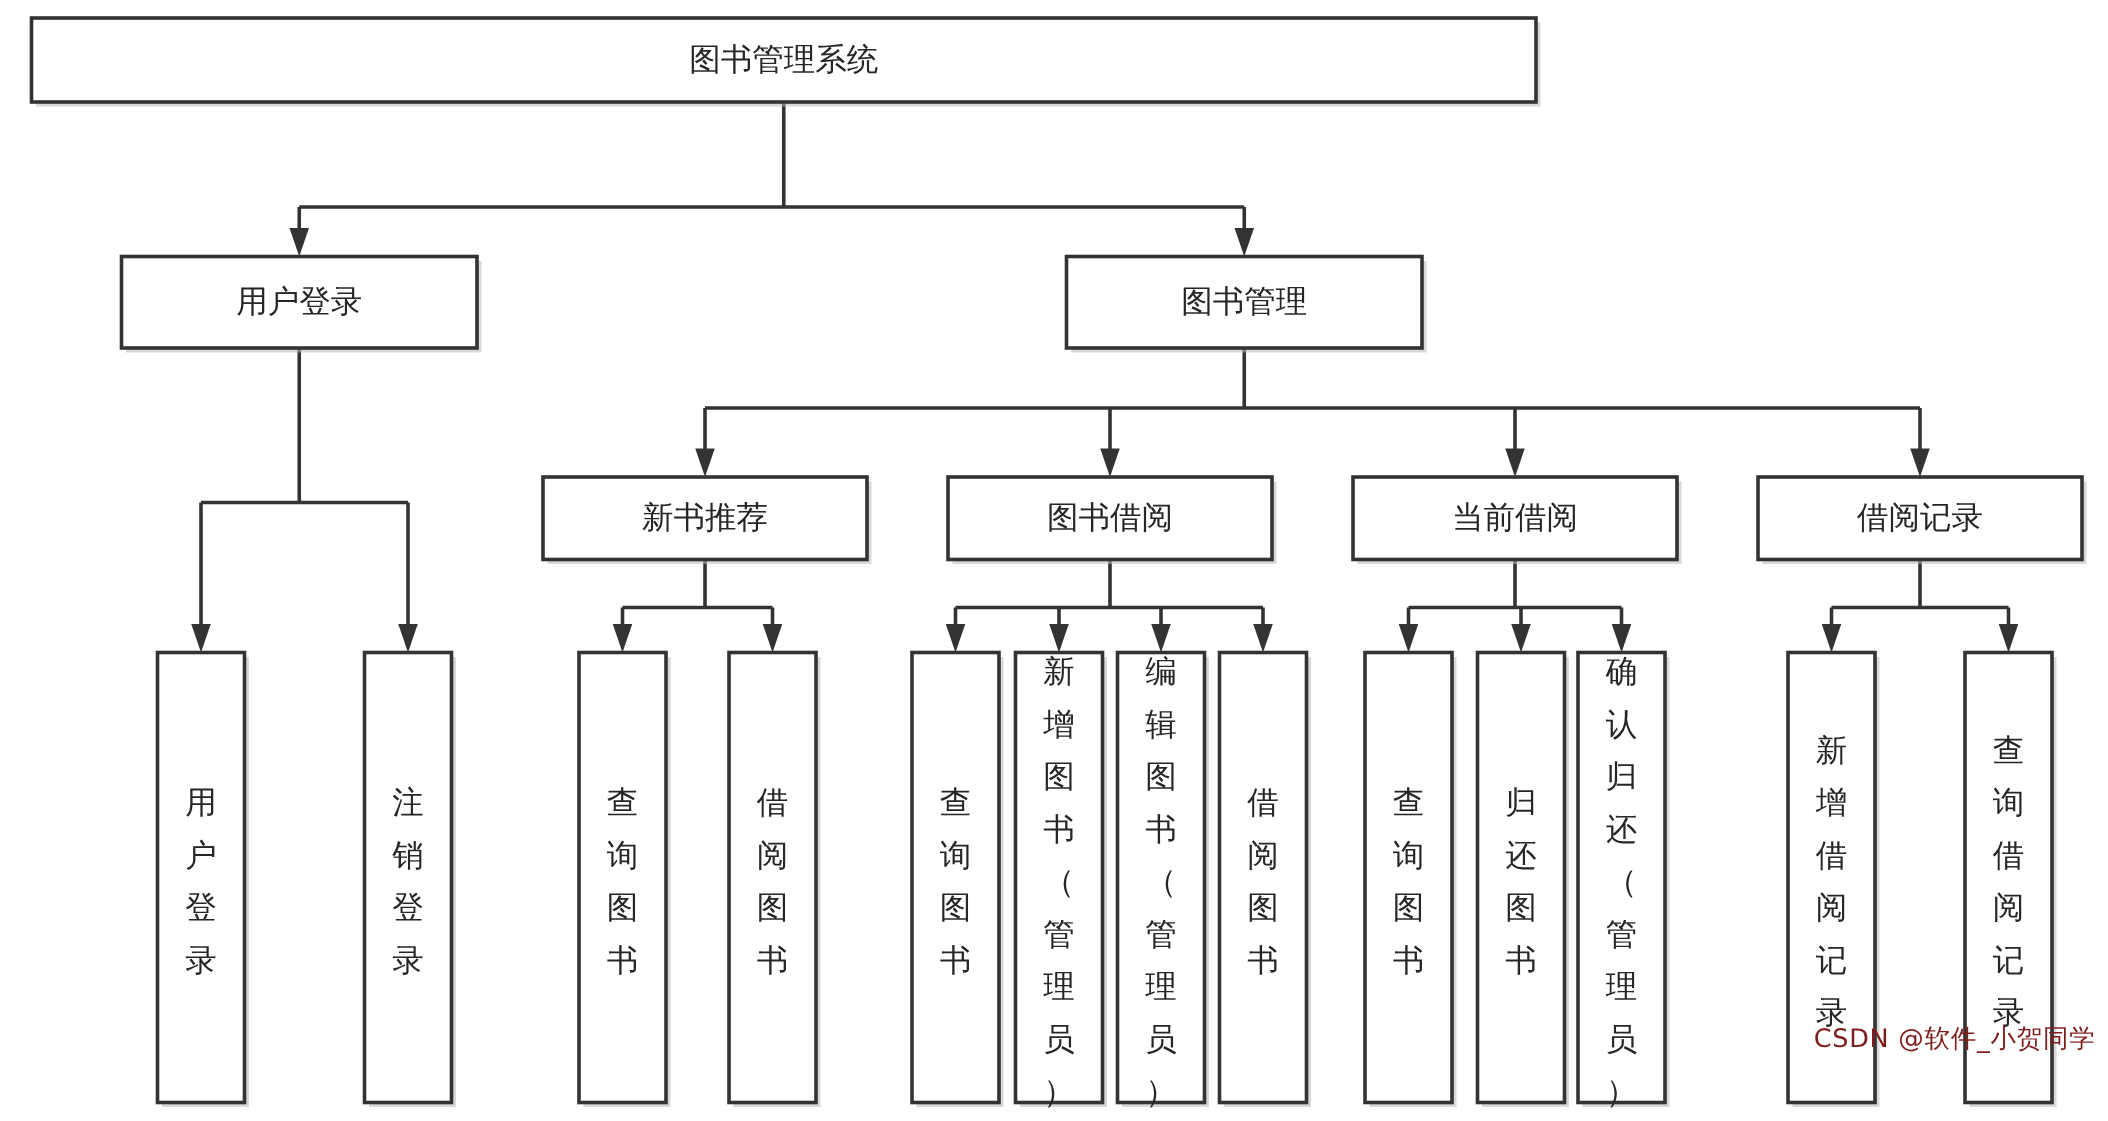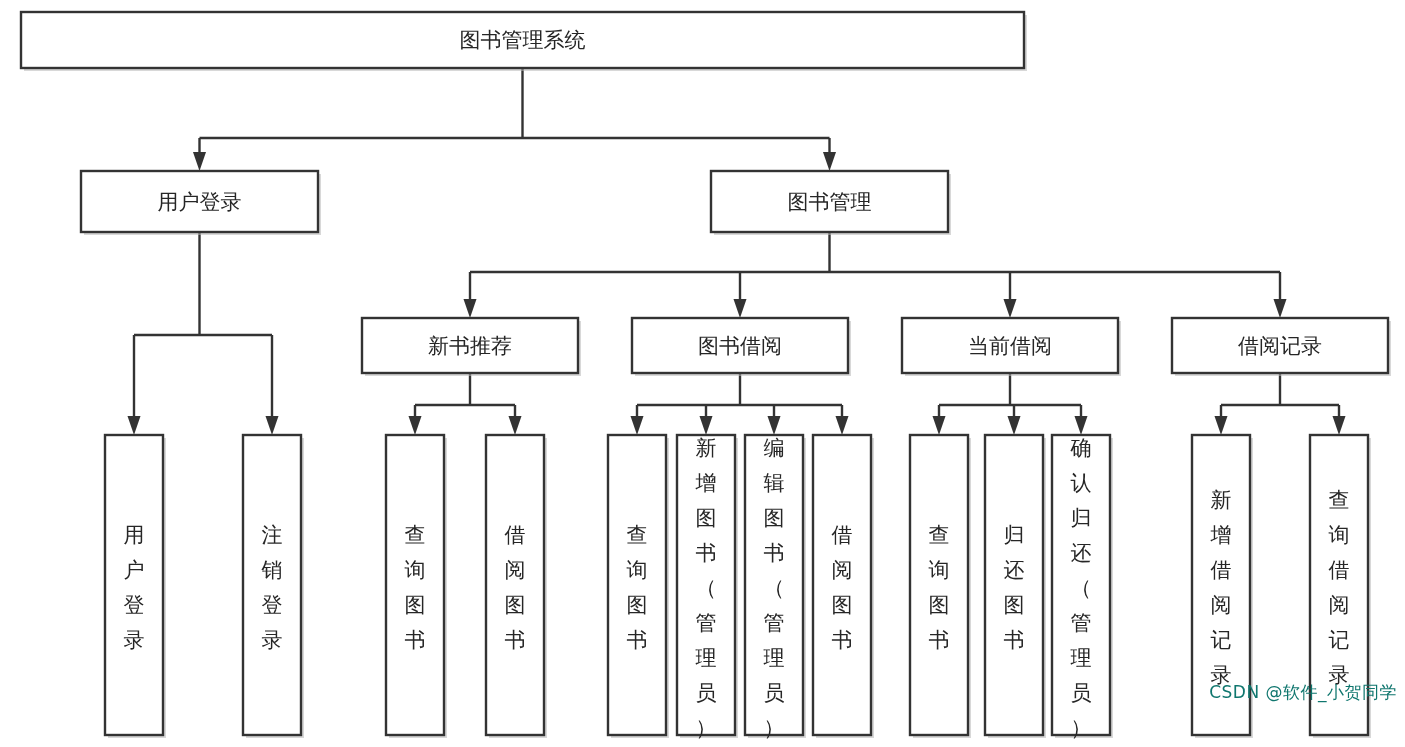--- a/index.html
+++ b/index.html
@@ -61,21 +61,21 @@
     font-size: 21px;
     fill: #262626;
     text-anchor: middle;
   }
   .watermark {
     position: absolute;
     right: 8px;
     bottom: 6px;
     font-family: "DejaVu Sans", "Liberation Sans", sans-serif;
     font-size: 17px;
-    color: #0f766e;
+    color: #7f1d1d;
     letter-spacing: 0.5px;
     white-space: nowrap;
     user-select: none;
   }
 </style>
 </head>
 <body>
 
 <div id="diagram-root">
   <svg class="flow" viewBox="0 0 1405 747" xmlns="http://www.w3.org/2000/svg">

